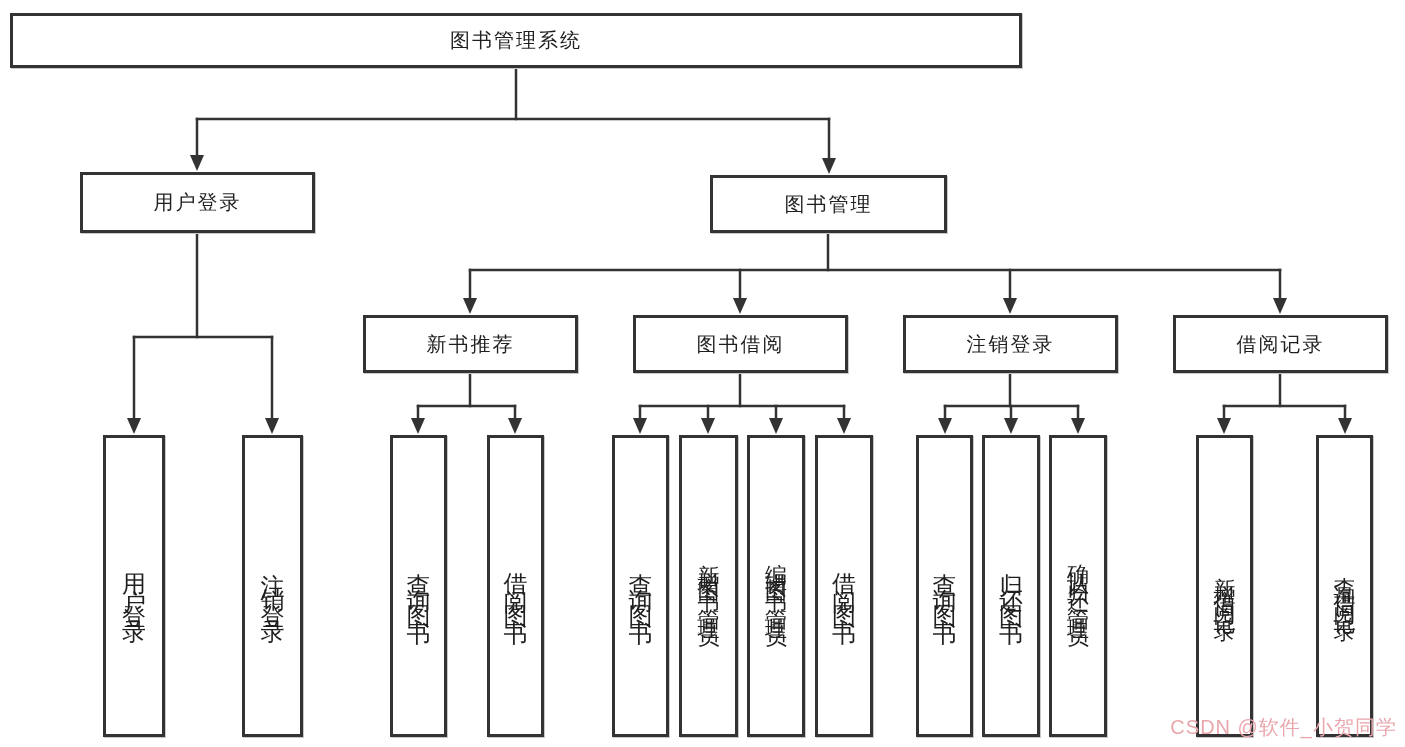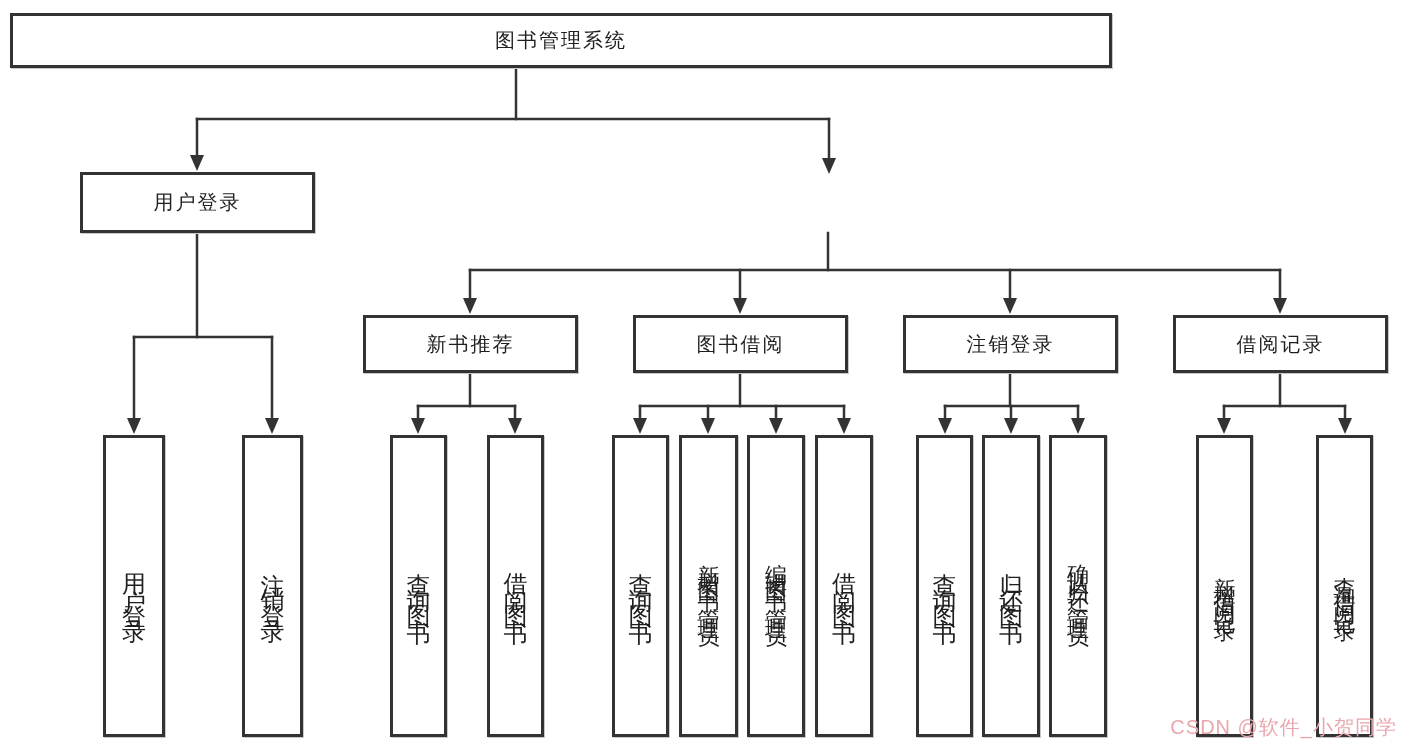--- a/index.html
+++ b/index.html
@@ -126,27 +126,30 @@
       <use href="#ah" transform="translate(776,434)"></use>
       <use href="#ah" transform="translate(844,434)"></use>
       <use href="#ah" transform="translate(945,434)"></use>
       <use href="#ah" transform="translate(1011,434)"></use>
       <use href="#ah" transform="translate(1078,434)"></use>
       <use href="#ah" transform="translate(1224,434)"></use>
       <use href="#ah" transform="translate(1345,434)"></use>
     </g>
   </svg>
 
-  <div class="node h-node" style="left:10px;top:13px;width:1102px;height:55px">
+  <div class="node h-node" style="left:10px;top:13px;width:1012px;height:55px">
     <span>图书管理系统</span>
   </div>
 
   <div class="node h-node" style="left:80px;top:172px;width:235px;height:61px">
     <span>用户登录</span>
   </div>
+  <div class="node h-node" style="left:710px;top:175px;width:237px;height:58px">
+    <span>图书管理</span>
+  </div>
 
   <div class="node h-node" style="left:633px;top:315px;width:215px;height:58px">
     <span>图书借阅</span>
   </div>
   <div class="node h-node" style="left:363px;top:315px;width:215px;height:58px">
     <span>新书推荐</span>
   </div>
   <div class="node h-node" style="left:903px;top:315px;width:215px;height:58px">
     <span>注销登录</span>
   </div>

